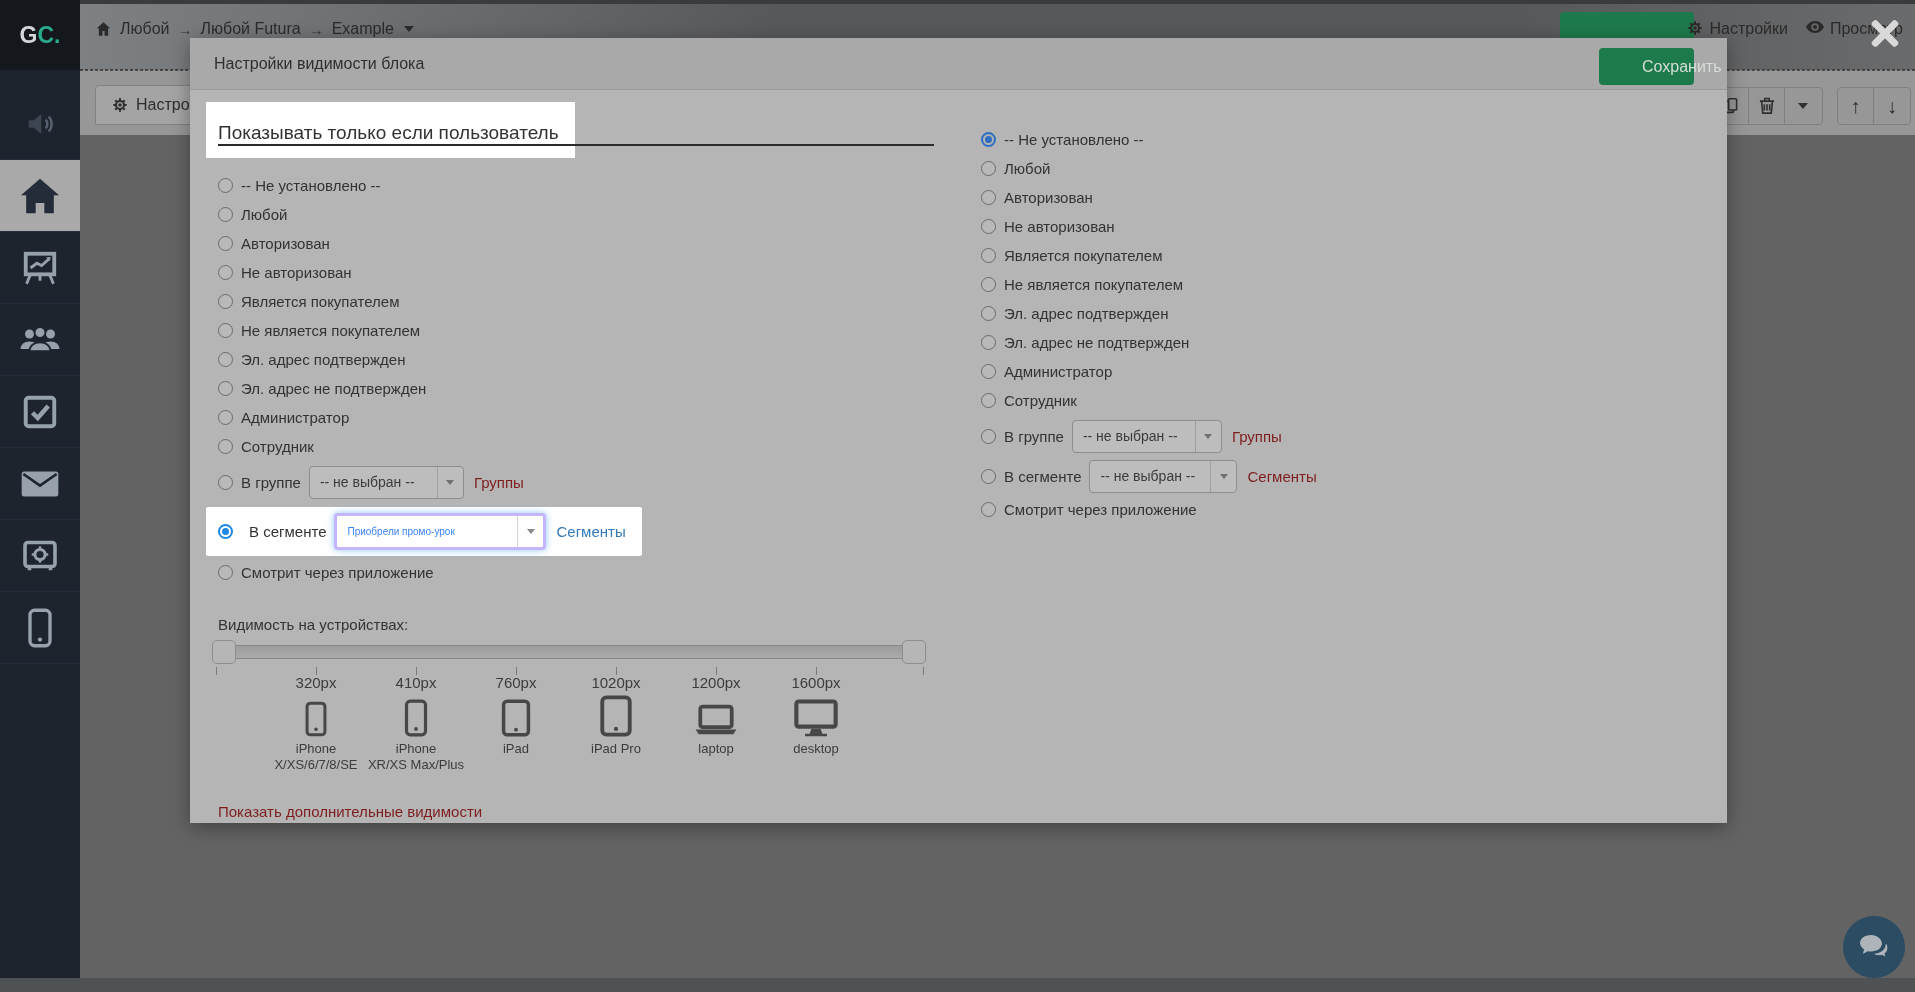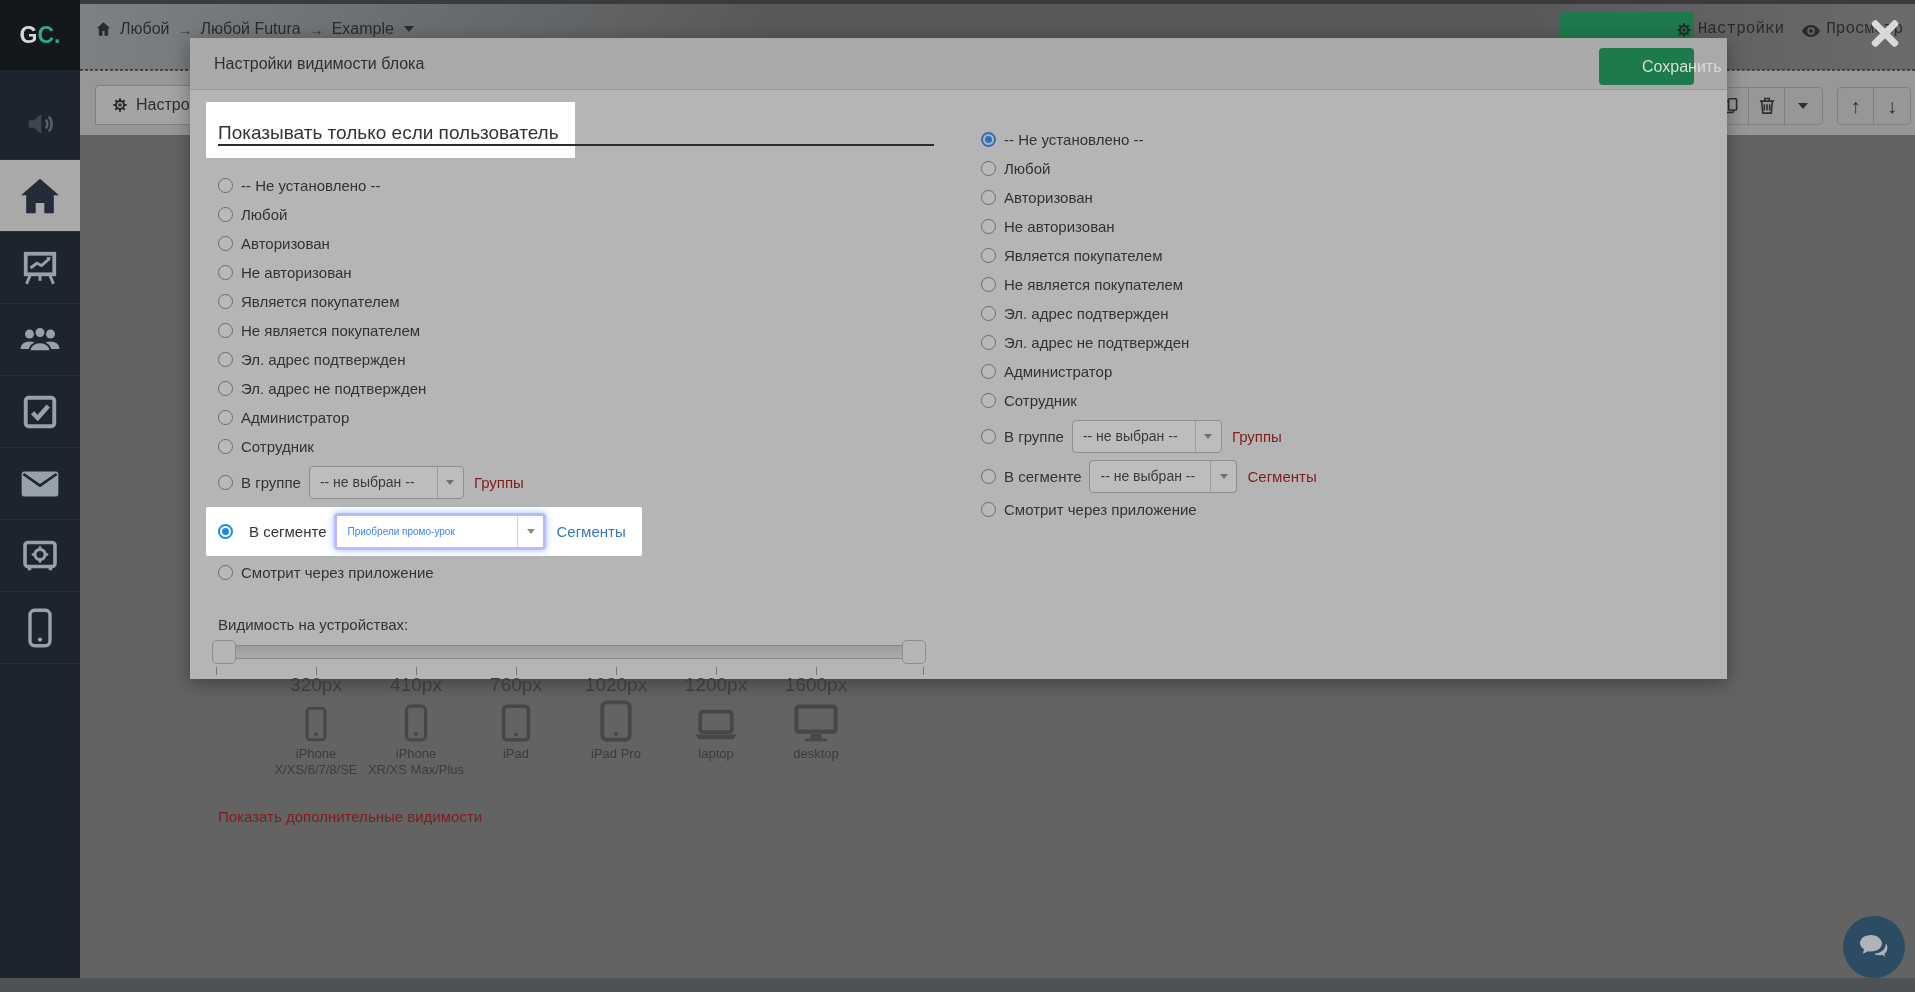--- a/index.html
+++ b/index.html
@@ -24,21 +24,21 @@
   #navbar::before { content:""; position:absolute; left:0; top:0; right:0; height:4px; background:#3a3b3d; }
   #breadcrumb { position:absolute; left:15px; top:20px; display:flex; align-items:center; gap:8px;
                 font-size:16px; color:#2b2b2b; white-space:nowrap; }
   #breadcrumb .arrow { font-size:15px; color:#333; }
   #breadcrumb .caret { width:0; height:0; border-left:5px solid transparent; border-right:5px solid transparent;
                        border-top:6px solid #2b2b2b; margin-left:2px; }
   #page-save-btn { position:absolute; left:1480px; top:12px; width:134px; height:44px;
                    background:#1e7a4c; border-radius:4px; }
   #nav-links { position:absolute; right:12px; top:20px; display:flex; align-items:center; gap:18px;
                font-size:16px; color:#2a2a2a; }
-  .nav-link { display:flex; align-items:flex-end; gap:6px;font-family:Liberation Mono, monospace; }
+  .nav-link { display:flex; align-items:flex-start; gap:6px; }
   
   #tour-close { position:absolute; left:1864px; top:12px; width:42px; height:42px; z-index:30; cursor:pointer; }
   #tour-close i { position:absolute; left:4px; top:18px; width:34px; height:7px; background:#d9d9d9; border-radius:3px; }
   #tour-close i:first-child { transform:rotate(45deg); }
   #tour-close i:last-child  { transform:rotate(-45deg); }
   
   #band { position:absolute; left:80px; top:70px; width:1835px; height:65px; background:#979797;
           border-top:1px dashed #4a4a4a; z-index:1; }
   #tab-settings { position:absolute; left:15px; top:14px; height:40px; padding:0 16px; display:flex; align-items:center; gap:8px;
                   background:#a4a4a4; border:1px solid #808080; border-radius:4px 4px 0 0; font-size:16px; color:#2e2e2e; }
@@ -47,21 +47,21 @@
   .btn-cell:last-child { border-right:none; }
   #group-edit { left:1632px; width:111px; }
   #group-move { left:1757px; width:74px; }
   .tb-caret { width:0; height:0; border-left:5px solid transparent; border-right:5px solid transparent; border-top:6px solid #2f2f2f; }
   .tb-arrow { font-size:20px; font-weight:bold; color:#2f2f2f; }
   #bottom-strip { position:absolute; left:0; bottom:0; width:1915px; height:14px; background:#4f5254; z-index:4; }
   
   #chat { position:absolute; left:1843px; top:916px; width:62px; height:62px; border-radius:50%;
           background:#2b4c63; z-index:5; display:flex; align-items:center; justify-content:center; }
   
-  #modal { position:absolute; left:190px; top:38px; width:1537px; height:641px; background:#b5b5b5;
+  #modal { position:absolute; left:190px; top:38px; width:1537px; height:785px; background:#b5b5b5;
            box-shadow:0 4px 18px rgba(0,0,0,.35); z-index:10; }
   #modal-header { position:absolute; left:0; top:0; width:100%; height:52px; background:#a9a9a9;
                   border-bottom:1px solid #9a9a9a; display:flex; align-items:center; }
   #modal-title { margin-left:24px; font-size:16px; color:#2f2f2f; }
   #modal-save { position:absolute; right:33px; top:10px; width:95px; height:37px; background:#1d7a4b;
                 border:none; border-radius:4px; color:#d6ded8; font-size:16px; font-family:inherit; cursor:pointer;padding-left:43px; }
   .col { position:absolute; top:74px; }
   #col-left  { left:28px;  width:716px; }
   #col-right { left:791px; width:710px; }
   
@@ -95,21 +95,21 @@
   .sel-focus .car i { border-top-color:#8a8a8a; }
   
   .dev-label { margin-top:34px; font-size:15px; color:#333; }
   .slider { position:relative; width:714px; height:34px; margin-left:-6px; margin-top:7px; }
   .track { position:absolute; left:0; top:5px; width:714px; height:14px; border:1px solid #898989; border-radius:8px;
            background:linear-gradient(#9c9c9c,#ababab); }
   .handle { position:absolute; top:0; width:24px; height:24px; background:#b6b6b6; border:1px solid #8d8d8d; border-radius:5px; cursor:pointer; }
   .tick { position:absolute; top:27px; width:1px; height:8px; background:#7a7a7a; }
   .devices { display:flex; margin-left:48px; }
   .device { width:100px; text-align:center; color:#3c3c3c; }
-  .device .px { font-size:19px; }
+  .device .px { font-size:15px; }
   .device .ic { height:50px; display:flex; align-items:flex-end; justify-content:center; padding-bottom:4px; }
   .device .nm, .device .nm2 { font-size:13px; line-height:16px; }
   .more { display:inline-block; margin-top:30px; }
   .more a { font-size:15px; }
 </style>
 </head>
 <body>
 
 <div id="stage">
 

